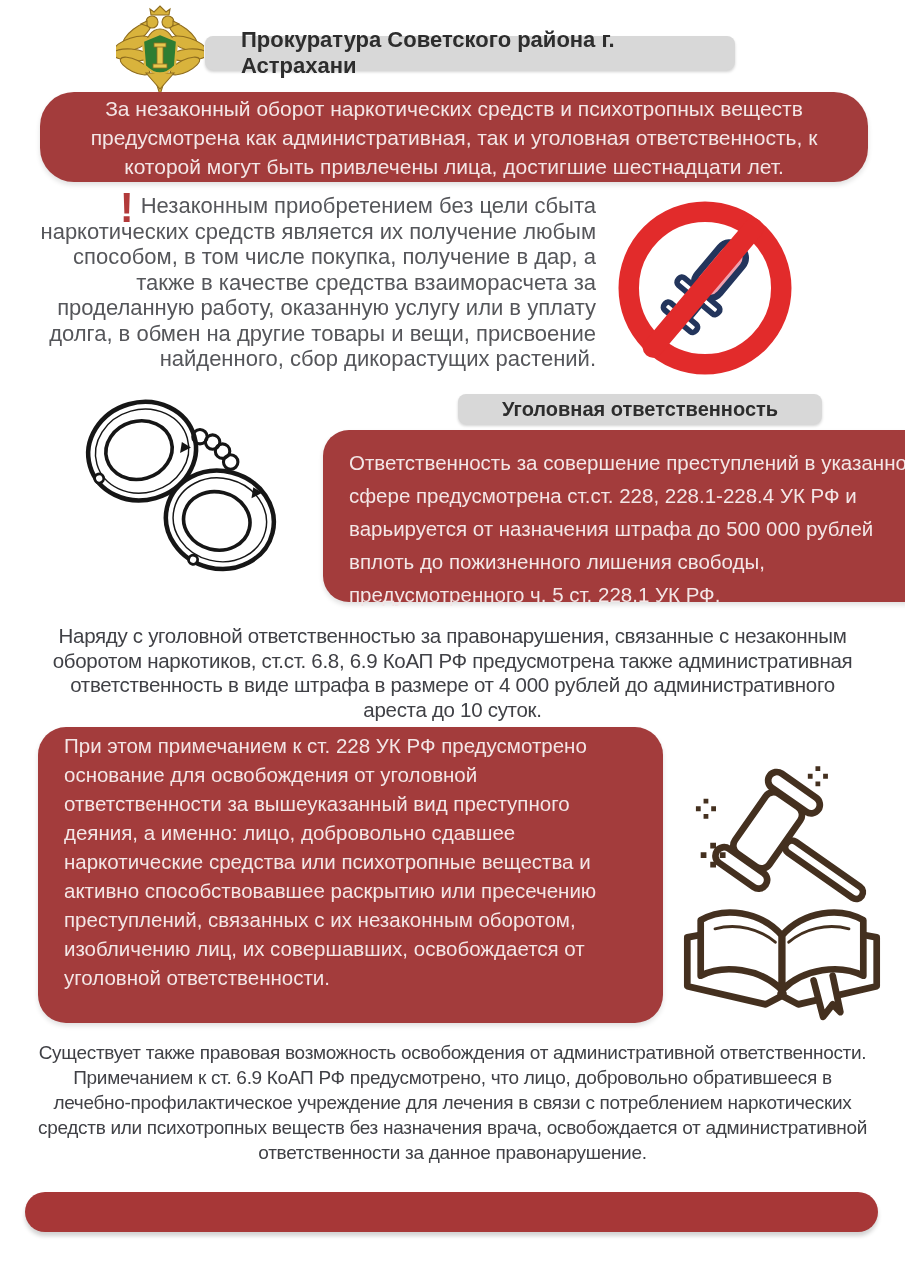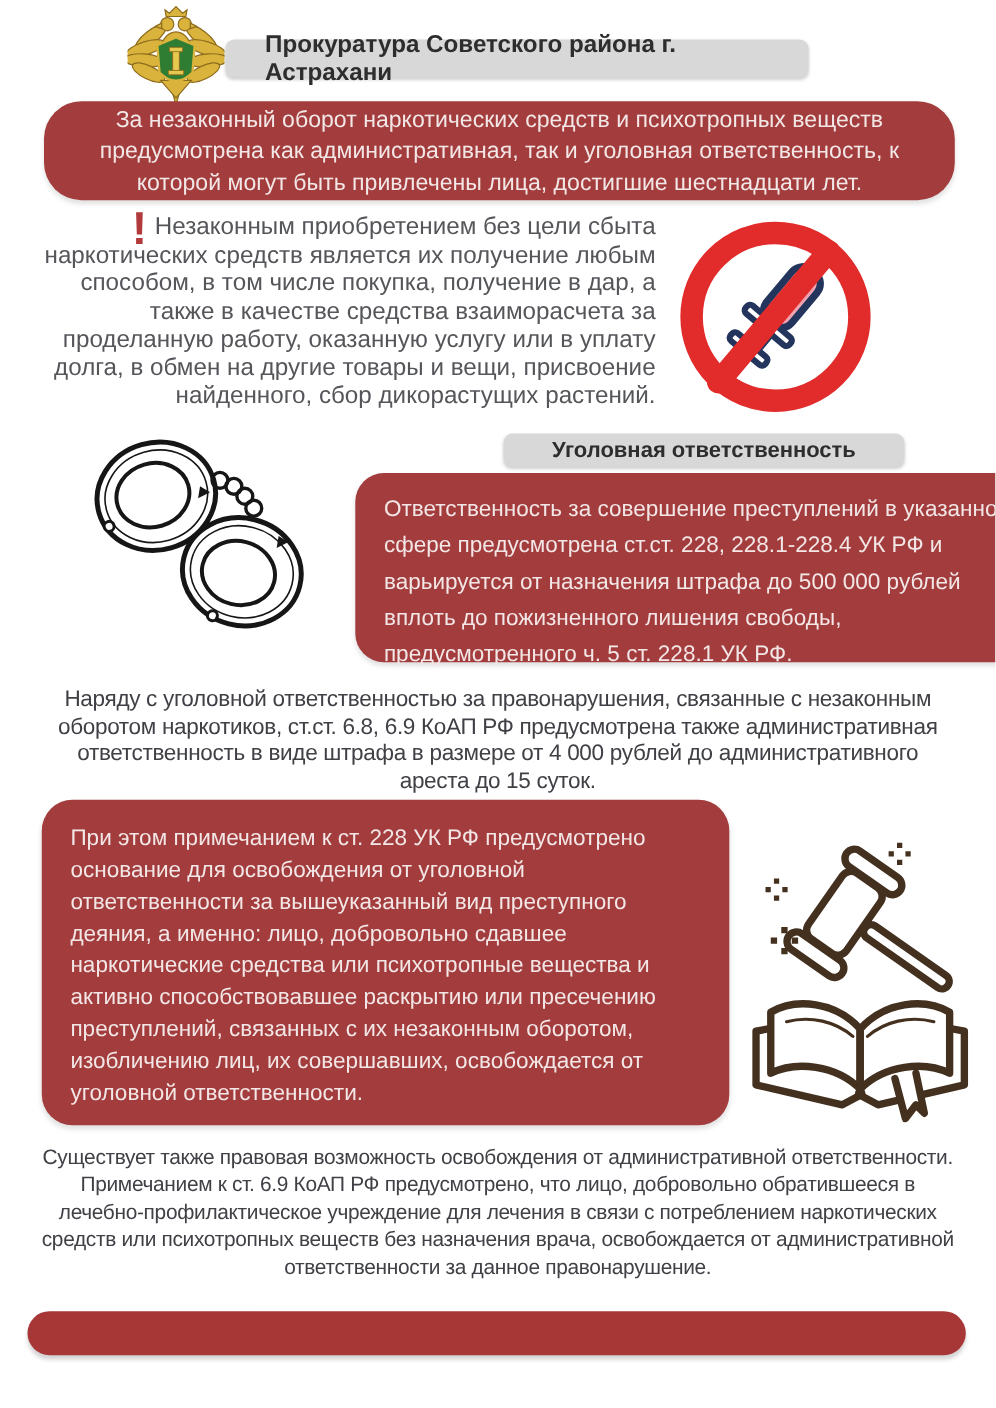--- a/index.html
+++ b/index.html
@@ -25,21 +25,21 @@
     left:40px;top:92px;width:828px;height:90px;border-radius:34px;
     display:flex;align-items:center;justify-content:center;text-align:center;
     font-size:21px;line-height:29px;padding:0 34px;
   }
   .crim-box{
     left:323px;top:430px;width:631px;height:172px;border-radius:26px;
     font-size:20.5px;line-height:33px;padding:16px 26px;text-align:left;
   }
   .note228-box{
     left:38px;top:727px;width:625px;height:296px;border-radius:28px;
-    font-size:20.5px;line-height:29px;padding:20px 26px;text-align:left;
+    font-size:20.5px;line-height:29px;padding:4px 26px;text-align:left;
   }
   
   .intro{
     left:40px;top:193px;width:556px;font-size:22px;line-height:25.5px;
     color:#55565A;text-align:right;
   }
   .intro .excl{
     color:#B23A3A;font-weight:bold;font-size:42px;line-height:0;
     vertical-align:-9px;margin-right:7px;
   }
@@ -151,21 +151,21 @@
 
   <div class="abs grey-pill crim-pill">
     <span>Уголовная ответственность</span>
   </div>
 
   <div class="abs red-box crim-box">
     <span>Ответственность за совершение преступлений в указанной сфере предусмотрена ст.ст. 228, 228.1-228.4 УК РФ и варьируется от назначения штрафа до 500 000 рублей вплоть до пожизненного лишения свободы, предусмотренного ч. 5 ст. 228.1 УК РФ.</span>
   </div>
 
   <div class="abs center-par admin-par">
-    <span>Наряду с уголовной ответственностью за правонарушения, связанные с незаконным оборотом наркотиков, ст.ст. 6.8, 6.9 КоАП РФ предусмотрена также административная ответственность в виде штрафа в размере от 4 000 рублей до административного ареста до 15 суток.</span>
+    <span>Наряду с уголовной ответственностью за правонарушения, связанные с незаконным оборотом наркотиков, ст.ст. 6.8, 6.9 КоАП РФ предусмотрена также административная ответственность в виде штрафа в размере от 4 000 рублей до административного ареста до 10 суток.</span>
   </div>
 
   <div class="abs red-box note228-box">
     <span>При этом примечанием к ст. 228 УК РФ предусмотрено основание для освобождения от уголовной ответственности за вышеуказанный вид преступного деяния, а именно: лицо, добровольно сдавшее наркотические средства или психотропные вещества и активно способствовавшее раскрытию или пресечению преступлений, связанных с их незаконным оборотом, изобличению лиц, их совершавших, освобождается от уголовной ответственности.</span>
   </div>
 
   <div class="abs icon-holder gavel-holder">
     <svg viewBox="0 0 230 295" xmlns="http://www.w3.org/2000/svg">
       <g fill="#ffffff" stroke="#44301F" stroke-width="7" stroke-linejoin="round" stroke-linecap="round">
         <g transform="translate(100,95) rotate(35)">

